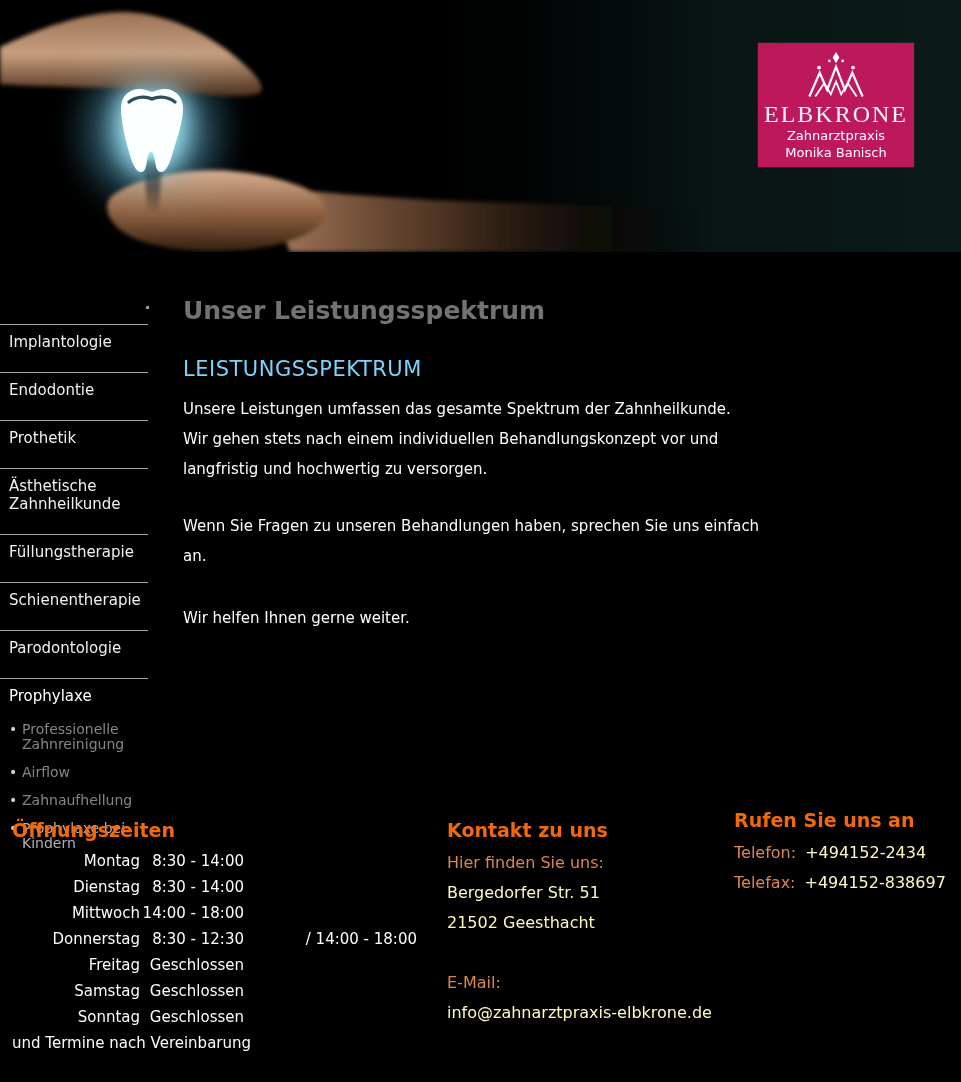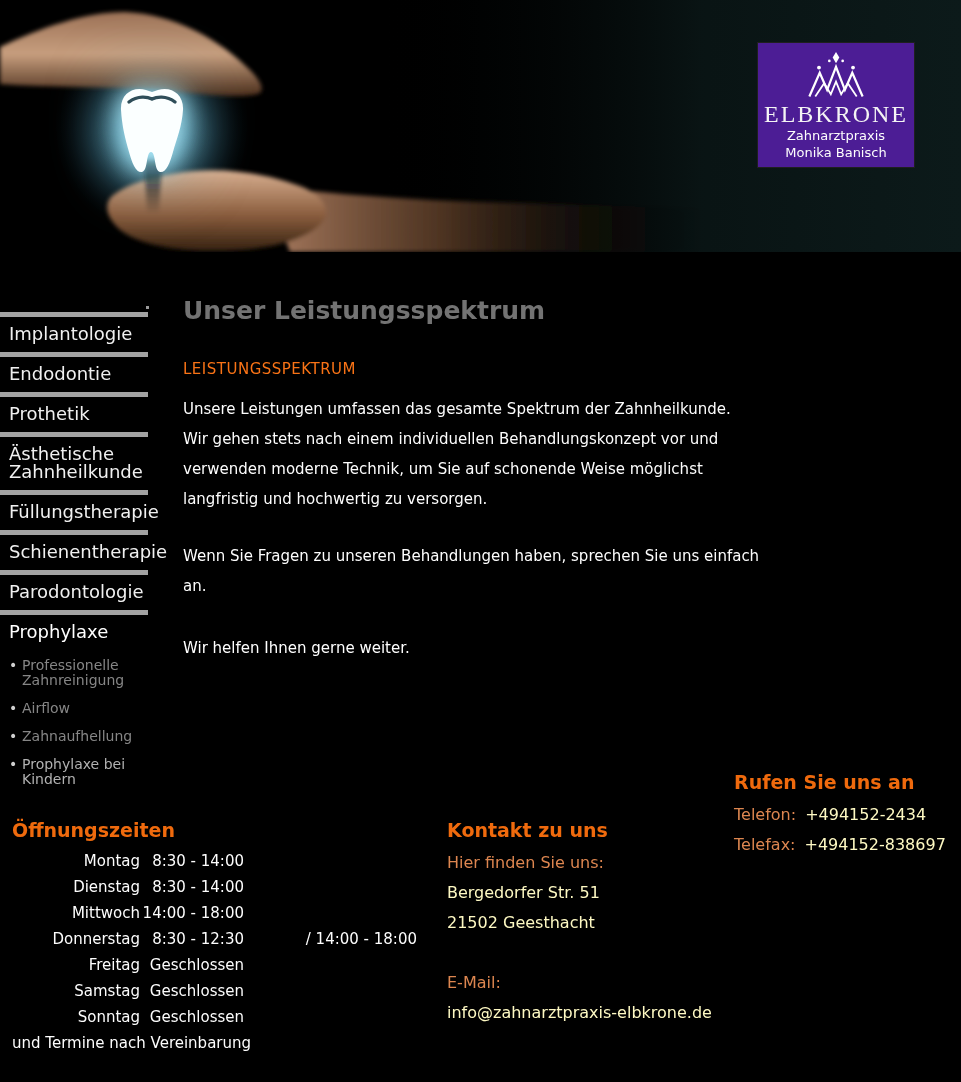--- a/index.html
+++ b/index.html
@@ -11,62 +11,62 @@
     position:relative;
     overflow:hidden;
   }
 
   
   .hero { position:absolute; left:0; top:0; width:961px; height:252px; }
   .hero svg { display:block; }
 
   .logo-box {
     position:absolute; left:757px; top:42px; width:158px; height:126px;
-    background:#4c1d95; border:1px solid #1f1f1f;
+    background:#be185d; border:1px solid #1f1f1f;
     display:flex; flex-direction:column; align-items:center;
     padding-top:6px; cursor:pointer;
   }
   .logo-brand {
     font-family:"Liberation Serif","DejaVu Serif",serif;
     font-size:24px; letter-spacing:2px; color:#f4f4f4; line-height:26px;
     white-space:nowrap;
   }
   .logo-sub { font-size:13px; line-height:17px; color:#fdfdfd; text-align:center; }
 
   
   .sidebar { position:absolute; left:0; top:312px; width:148px; }
   .nav-item {
-    border-top:5px solid #a3a3a3;
+    border-top:1px solid #a3a3a3;
     padding:8px 4px 9px 9px;
-    font-size:18px; line-height:18px;
-    color:#f0f0f0; cursor:pointer;
+    font-size:15px; line-height:18px;
+    color:#f0f0f0; cursor:pointer;margin-top:12px;
   }
   .nav-item.active { color:#ffffff; }
   .nav-dot { position:absolute; left:146px; top:306px; width:3px; height:3px; background:#9a9a9a; }
   .subnav { margin-top:8px; }
   .subnav-item {
     position:relative; padding-left:13px; margin:0 4px 13px 9px;
     font-size:14px; line-height:15px; color:#868686; cursor:pointer;
   }
   .subnav-item .bullet { position:absolute; left:0; top:0; color:#cfcfcf; }
   .subnav-item.bright { color:#b2b2b2; }
 
   
   .main { position:absolute; left:183px; top:296px; width:600px; }
   .page-title { font-size:25px; font-weight:bold; color:#737373; line-height:30px; }
-  .section-heading { margin-top:30px; font-size:15px; color:#f97316; line-height:26px; letter-spacing:0.5px; }
+  .section-heading { margin-top:30px; font-size:21px; color:#7dd3fc; line-height:26px; letter-spacing:0.5px; }
   .para { margin-top:12px; font-size:15px; line-height:30px; color:#fdfdfd; }
   .closing { margin-top:27px; font-size:15px; line-height:30px; color:#fdfdfd; }
   .closing-link { color:#ffffff; cursor:pointer;margin-top:32px; }
 
   
   .footer-col { position:absolute; }
   .col-hours   { left:12px;  top:818px; width:405px; }
   .col-contact { left:447px; top:818px; width:300px; }
-  .col-call    { left:734px; top:770px; width:225px; }
+  .col-call    { left:734px; top:808px; width:225px; }
   .footer-head { font-size:19px; font-weight:bold; color:#ef6a0d; line-height:24px; margin-bottom:6px; }
 
   .oh-row { display:grid; grid-template-columns:128px 104px auto; font-size:15px; line-height:26px; color:#fdfdfd;text-align:right; }
   .oh-time { justify-self:end; white-space:nowrap; }
   .oh-extra { white-space:nowrap; padding-left:9px; }
   .oh-note { font-size:14px; line-height:26px; color:#9a9a9a; }
   .oh-termine { font-size:15px; line-height:26px; color:#fdfdfd; }
 
   .ct-line { font-size:16px; line-height:30px; }
   .ct-label { color:#dd8650; }
@@ -194,21 +194,20 @@
   </div>
 </div>
 <div class="nav-dot"></div>
 
 <div class="main">
   <div class="page-title">Unser Leistungsspektrum</div>
   <div class="section-heading">LEISTUNGSSPEKTRUM</div>
   <div class="para">
     <div>Unsere Leistungen umfassen das gesamte Spektrum der Zahnheilkunde.</div>
     <div>Wir gehen stets nach einem individuellen Behandlungskonzept vor und</div>
-    <div>verwenden moderne Technik, um Sie auf schonende Weise möglichst</div>
     <div>langfristig und hochwertig zu versorgen.</div>
   </div>
   <div class="closing">
     <div>Wenn Sie Fragen zu unseren Behandlungen haben, sprechen Sie uns einfach an.</div>
     <div class="closing-link">Wir helfen Ihnen gerne weiter.</div>
   </div>
 </div>
 
 <div class="footer-col col-hours">
   <div class="footer-head">Öffnungszeiten</div>

